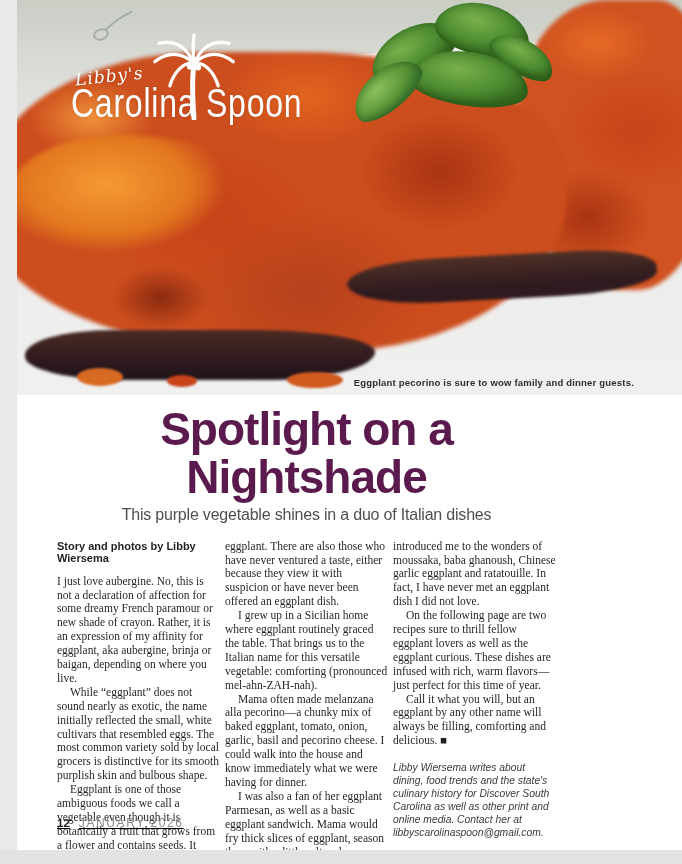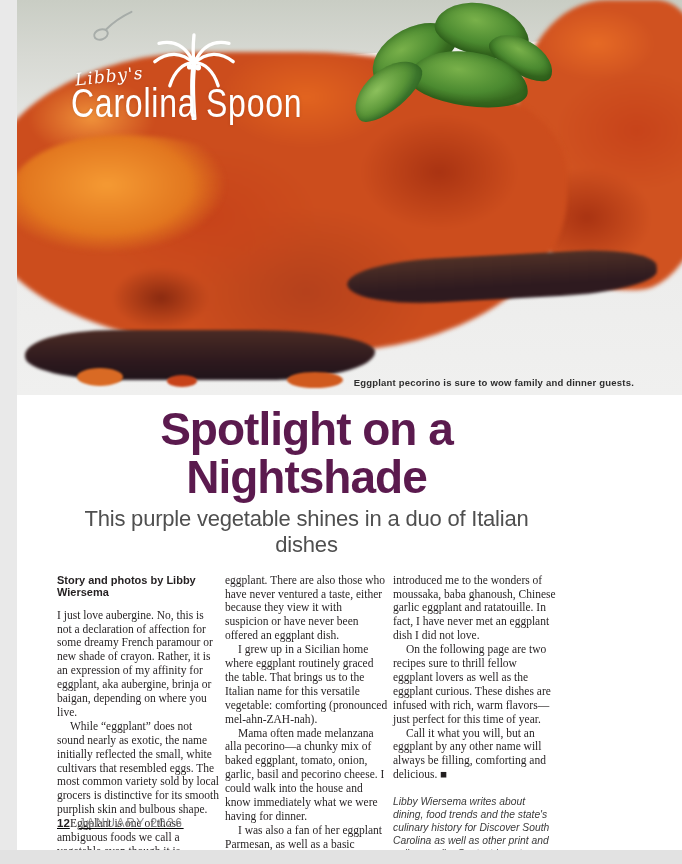--- a/index.html
+++ b/index.html
@@ -71,21 +71,21 @@
            letter-spacing:1px; transform:scaleX(.78); transform-origin:left center; white-space:nowrap;
            text-shadow:0 0 4px rgba(0,0,0,.12); }
 
   .photo-caption { position:absolute; right:48px; bottom:7px; font-size:9.5px; font-weight:bold;
            color:#2e2e2e; letter-spacing:.2px; }
 
   
   .content { position:absolute; left:0; top:395px; width:571px; padding:10px 32px 0 40px; }
   h1.headline { font-size:46px; font-weight:bold; color:#5b1a4e; text-align:center;
            letter-spacing:-1px; line-height:1.05; }
-  h2.subhead { font-size:22px; font-weight:400; color:#4f4f4f; text-align:center;
+  h2.subhead { font-size:16px; font-weight:400; color:#4f4f4f; text-align:center;
            margin-top:4px; letter-spacing:-.2px; }
   .cols { display:flex; gap:5px; margin-top:16px; }
   .col { width:193px; font-family:"Liberation Serif", serif; font-size:11.5px;
            line-height:13.9px; color:#231f20; }
   .byline { font-family:"Liberation Sans", sans-serif; font-size:11px; font-weight:bold;
            color:#231f20; margin-bottom:11px; line-height:12px; }
   .col p.ind { text-indent:13px; }
   .bio { margin-top:13px; font-family:"Liberation Sans", sans-serif; font-style:italic;
            font-size:10.3px; line-height:13px; color:#3a3a3a; }
 

